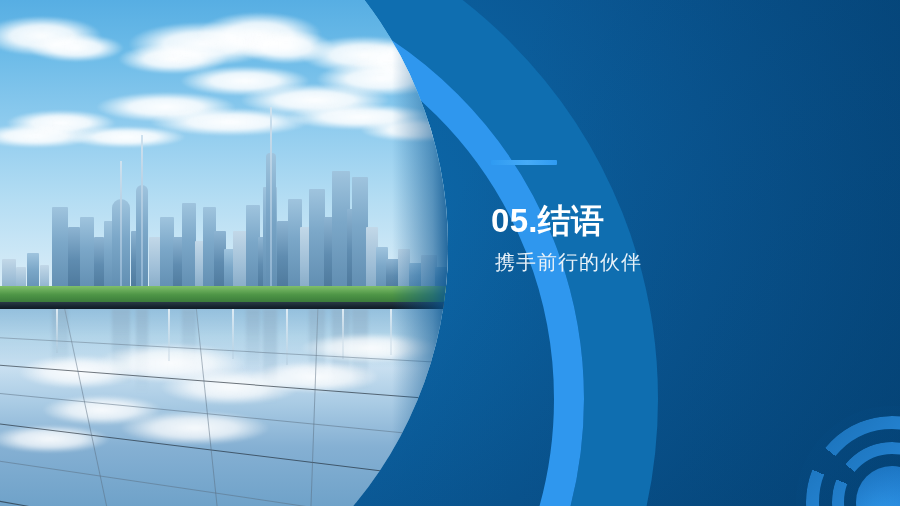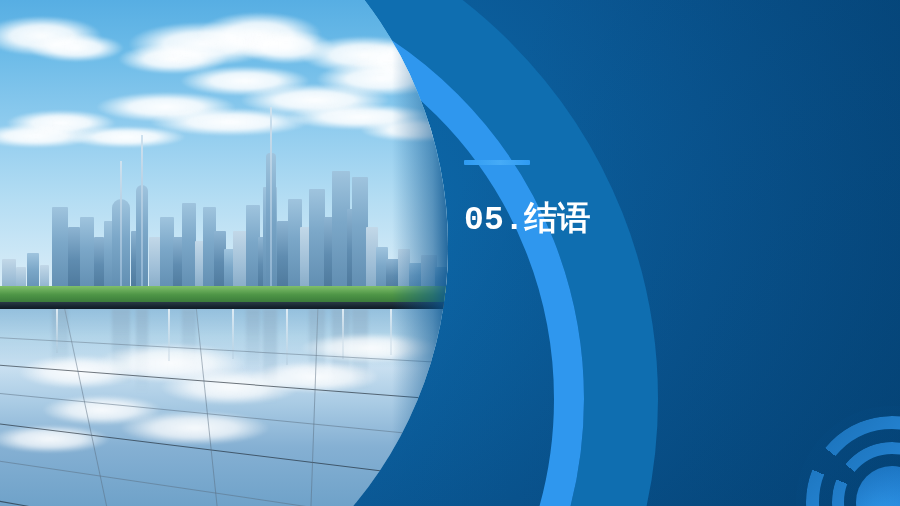--- a/index.html
+++ b/index.html
@@ -211,24 +211,23 @@
     position: absolute;
     inset: -10px;
     background: linear-gradient(135deg, rgba(6,73,127,0.55) 0%, rgba(6,73,127,0) 55%);
     pointer-events: none;
     border-radius: 50%;
   }
 
   
   .content {
     position: absolute;
-    left: 464px;
+    left: 491px;
     top: 160px;
     width: 360px;
-    font-family: Liberation Mono, monospace;
   }
   .accent-bar {
     width: 66px;
     height: 5px;
     background: linear-gradient(90deg, #2f9bf2 0%, #46abf7 55%, #2f9bf2 100%);
     border-radius: 1px;
     margin-bottom: 38px;
   }
   .slide-title {
     margin: 0;
@@ -383,15 +382,16 @@
   <div class="corner-ring">
     <div class="ring-outer"></div>
     <div class="ring-inner"></div>
     <div class="ring-core"></div>
     <div class="ring-dim"></div>
   </div>
 
   <div class="content">
     <div class="accent-bar"></div>
     <h1 class="slide-title">05.结语</h1>
+    <p class="slide-subtitle">携手前行的伙伴</p>
   </div>
 
 </div>
 
 </body></html>

